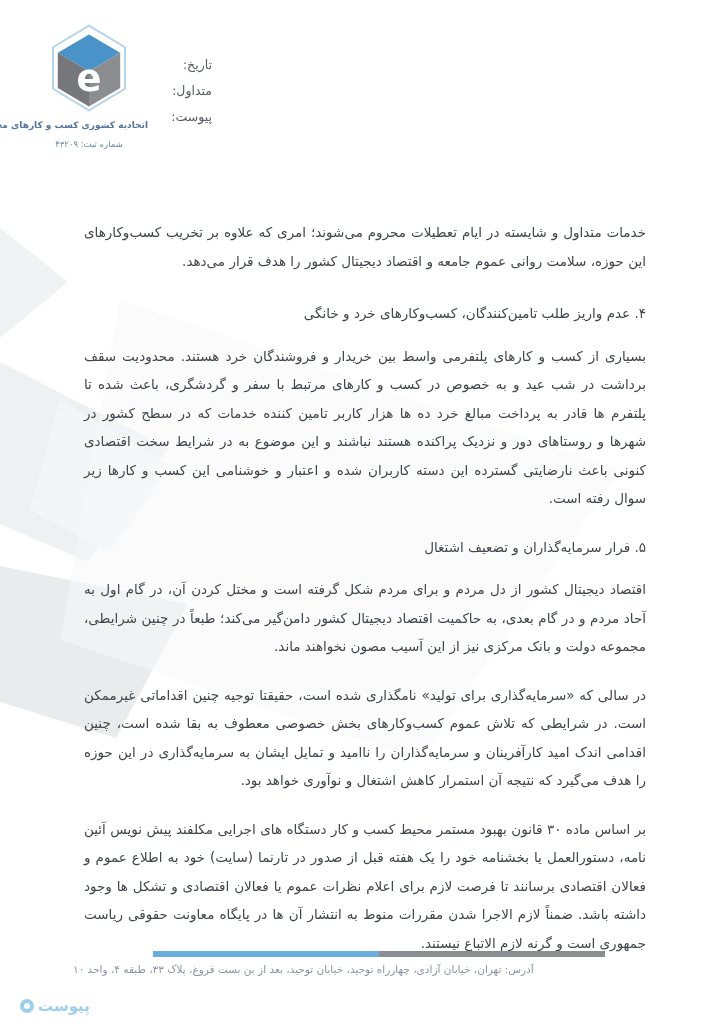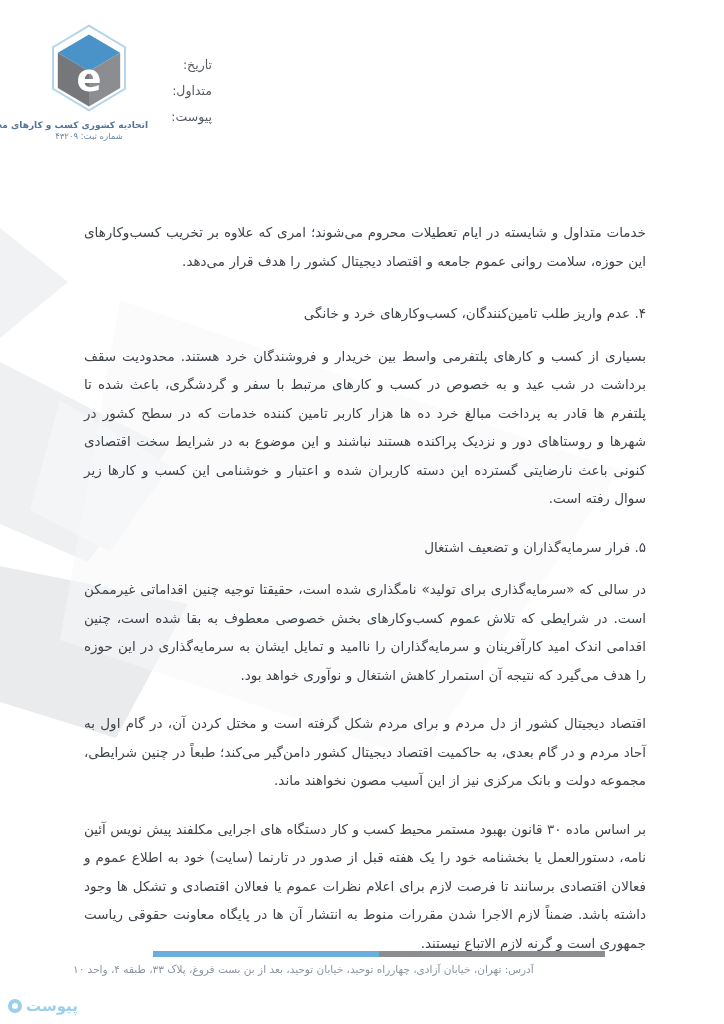--- a/index.html
+++ b/index.html
@@ -21,21 +21,21 @@
   }
   
   .letterhead{
     position:absolute;top:24px;left:30px;width:118px;z-index:2;
     text-align:center;
   }
   .letterhead .org{
     margin-top:4px;font-size:9px;font-weight:bold;color:#54749c;white-space:nowrap;
   }
   .letterhead .reg{
-    margin-top:1px;font-size:8.5px;color:#6d88a8;white-space:nowrap;
+    margin-top:9px;font-size:8.5px;color:#6d88a8;white-space:nowrap;
   }
   
   .body{
     position:absolute;top:218px;right:78px;width:562px;z-index:1;
     font-size:13.5px;color:#40454c;line-height:28.5px;
     text-align:justify;
   }
   .body p{margin:0 0 20px;}
   .body p.h{font-weight:normal;margin:24px 0 14px;text-align:right;}
   .body p.h5x{margin-top:14px;}
@@ -43,21 +43,21 @@
   .footer-bar{
     position:absolute;left:153px;top:951px;width:452px;height:6px;z-index:2;
     display:flex;direction:ltr;
   }
   .footer-bar .half{width:50%;height:100%;}
   .footer-text{
     position:absolute;top:961px;right:76px;width:575px;z-index:2;
     text-align:left;font-size:10.5px;color:#8a93a4;line-height:17px;
   }
   .brandmark{
-    position:absolute;left:8px;top:997px;z-index:2;
+    position:absolute;left:20px;top:997px;z-index:2;
     display:flex;direction:ltr;align-items:center;gap:4px;
   }
   .brandmark .ring{
     width:14px;height:14px;border-radius:50%;
     border:4px solid #9ccfe9;box-sizing:border-box;background:#fff;
   }
   .brandmark .word{
     font-size:15px;font-weight:bold;color:#9ccfe9;letter-spacing:0.5px;
   }
 </style>
@@ -90,22 +90,22 @@
     </svg>
     <div class="org">اتحادیه کشوری کسب و کارهای مجازی</div>
     <div class="reg">شماره ثبت: ۴۳۲۰۹</div>
   </div>
 
   <div class="body">
     <p>خدمات متداول و شایسته در ایام تعطیلات محروم می‌شوند؛ امری که علاوه بر تخریب کسب‌وکارهای این حوزه، سلامت روانی عموم جامعه و اقتصاد دیجیتال کشور را هدف قرار می‌دهد.</p>
     <p class="h">۴. عدم واریز طلب تامین‌کنندگان، کسب‌وکارهای خرد و خانگی</p>
     <p>بسیاری از کسب و کارهای پلتفرمی واسط بین خریدار و فروشندگان خرد هستند. محدودیت سقف برداشت در شب عید و به خصوص در کسب و کارهای مرتبط با سفر و گردشگری، باعث شده تا پلتفرم ها قادر به پرداخت مبالغ خرد ده ها هزار کاربر تامین کننده خدمات که در سطح کشور در شهرها و روستاهای دور و نزدیک پراکنده هستند نباشند و این موضوع به در شرایط سخت اقتصادی کنونی باعث نارضایتی گسترده این دسته کاربران شده و اعتبار و خوشنامی این کسب و کارها زیر سوال رفته است.</p>
     <p class="h h5x">۵. فرار سرمایه‌گذاران و تضعیف اشتغال</p>
+    <p>اقتصاد دیجیتال کشور از دل مردم و برای مردم شکل گرفته است و مختل کردن آن، در گام اول به آحاد مردم و در گام بعدی، به حاکمیت اقتصاد دیجیتال کشور دامن‌گیر می‌کند؛ طبعاً در چنین شرایطی، مجموعه دولت و بانک مرکزی نیز از این آسیب مصون نخواهند ماند.</p>
     <p>در سالی که «سرمایه‌گذاری برای تولید» نامگذاری شده است، حقیقتا توجیه چنین اقداماتی غیرممکن است. در شرایطی که تلاش عموم کسب‌وکارهای بخش خصوصی معطوف به بقا شده است، چنین اقدامی اندک امید کارآفرینان و سرمایه‌گذاران را ناامید و تمایل ایشان به سرمایه‌گذاری در این حوزه را هدف می‌گیرد که نتیجه آن استمرار کاهش اشتغال و نوآوری خواهد بود.</p>
-    <p>اقتصاد دیجیتال کشور از دل مردم و برای مردم شکل گرفته است و مختل کردن آن، در گام اول به آحاد مردم و در گام بعدی، به حاکمیت اقتصاد دیجیتال کشور دامن‌گیر می‌کند؛ طبعاً در چنین شرایطی، مجموعه دولت و بانک مرکزی نیز از این آسیب مصون نخواهند ماند.</p>
     <p>بر اساس ماده ۳۰ قانون بهبود مستمر محیط کسب و کار دستگاه های اجرایی مکلفند پیش نویس آئین نامه، دستورالعمل یا بخشنامه خود را یک هفته قبل از صدور در تارنما (سایت) خود به اطلاع عموم و فعالان اقتصادی برسانند تا فرصت لازم برای اعلام نظرات عموم یا فعالان اقتصادی و تشکل ها وجود داشته باشد. ضمناً لازم الاجرا شدن مقررات منوط به انتشار آن ها در پایگاه معاونت حقوقی ریاست جمهوری است و گرنه لازم الاتباع نیستند.</p>
   </div>
 
   <div class="footer-bar">
     <div class="half" style="background:#6aaede"></div>
     <div class="half" style="background:#8b8d90"></div>
   </div>
   <div class="footer-text">
     <div>آدرس: تهران، خیابان آزادی، چهارراه توحید، خیابان توحید، بعد از بن بست فروغ، پلاک ۳۳، طبقه ۴، واحد ۱۰</div>
   </div>

